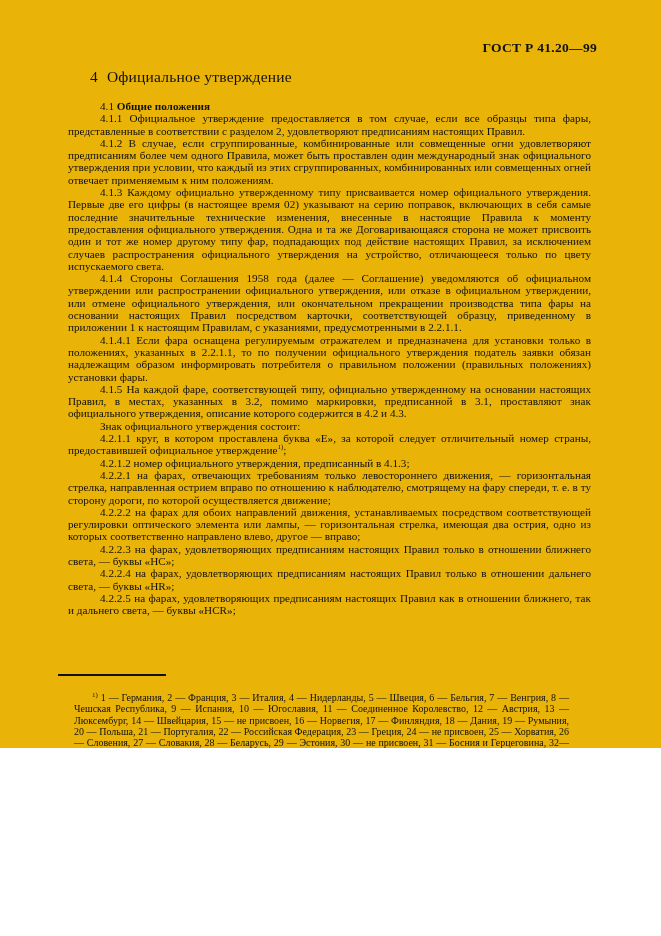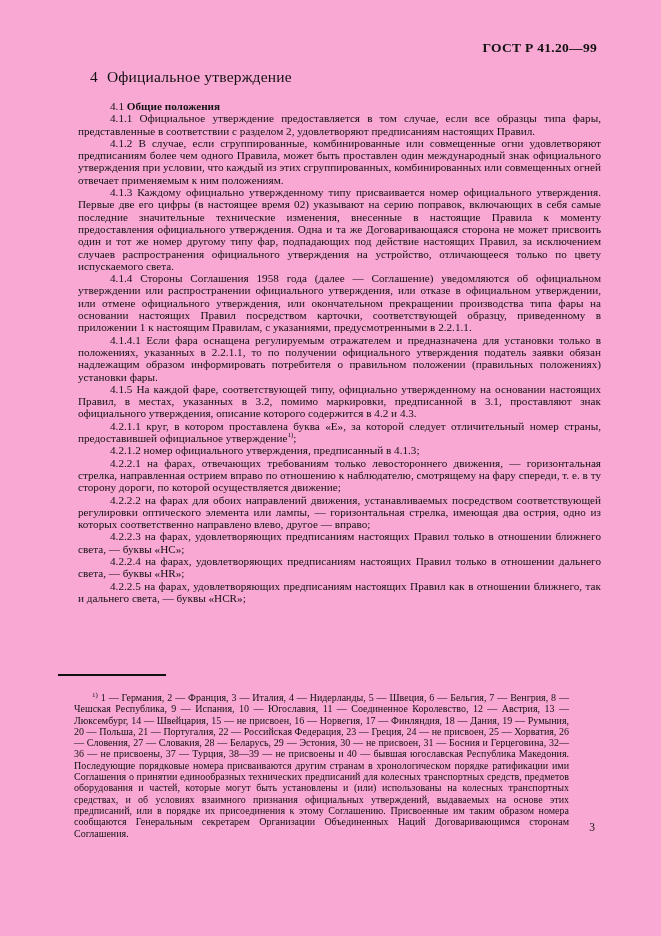--- a/index.html
+++ b/index.html
@@ -3,22 +3,22 @@
 <meta charset="utf-8">
 <style>
   html, body {
     margin: 0;
     padding: 0;
     background: #ffffff;
   }
   .page {
     position: relative;
     width: 661px;
-    height: 936px;
-    background: #f9a8d4;
+    height: 748px;
+    background: #eab308;
     color: #111111;
     font-family: "Liberation Serif", serif;
     overflow: hidden;
   }
   .doc-code {
     position: absolute;
     top: 40px;
     left: 62px;
     width: 535px;
     text-align: right;
@@ -40,21 +40,21 @@
   .section-heading .sec-num {
     margin-right: 9px;
   }
   .content {
     position: absolute;
     top: 100px;
     left: 58px;
     width: 527px;
   }
   .document-body {
-    margin-left: 20px;
+    margin-left: 10px;
     width: 523px;
     min-height: 570px;
     font-size: 11.2px;
     line-height: 12.3px;
     text-align: justify;
   }
   .para {
     margin: 0;
     text-indent: 32px;
   }
@@ -102,20 +102,21 @@
 
   <div class="content">
     <div class="document-body">
       <p class="para subhead"><span class="clause-num">4.1</span> <span class="clause-title">Общие положения</span></p>
       <p class="para">4.1.1 Официальное утверждение предоставляется в том случае, если все образцы типа фары, представленные в соответствии с разделом 2, удовлетворяют предписаниям настоящих Правил.</p>
       <p class="para">4.1.2 В случае, если сгруппированные, комбинированные или совмещенные огни удовлетворяют предписаниям более чем одного Правила, может быть проставлен один международный знак официального утверждения при условии, что каждый из этих сгруппированных, комбинированных или совмещенных огней отвечает применяемым к ним положениям.</p>
       <p class="para">4.1.3 Каждому официально утвержденному типу присваивается номер официального утверждения. Первые две его цифры (в настоящее время 02) указывают на серию поправок, включающих в себя самые последние значительные технические изменения, внесенные в настоящие Правила к моменту предоставления официального утверждения. Одна и та же Договаривающаяся сторона не может присвоить один и тот же номер другому типу фар, подпадающих под действие настоящих Правил, за исключением случаев распространения официального утверждения на устройство, отличающееся только по цвету испускаемого света.</p>
       <p class="para">4.1.4 Стороны Соглашения 1958 года (далее — Соглашение) уведомляются об официальном утверждении или распространении официального утверждения, или отказе в официальном утверждении, или отмене официального утверждения, или окончательном прекращении производства типа фары на основании настоящих Правил посредством карточки, соответствующей образцу, приведенному в приложении 1 к настоящим Правилам, с указаниями, предусмотренными в 2.2.1.1.</p>
       <p class="para">4.1.4.1 Если фара оснащена регулируемым отражателем и предназначена для установки только в положениях, указанных в 2.2.1.1, то по получении официального утверждения податель заявки обязан надлежащим образом информировать потребителя о правильном положении (правильных положениях) установки фары.</p>
       <p class="para">4.1.5 На каждой фаре, соответствующей типу, официально утвержденному на основании настоящих Правил, в местах, указанных в 3.2, помимо маркировки, предписанной в 3.1, проставляют знак официального утверждения, описание которого содержится в 4.2 и 4.3.</p>
+      <p class="para">Знак официального утверждения состоит:</p>
       <p class="para"><span>4.2.1.1 круг, в котором проставлена буква «Е», за которой следует отличительный номер страны, предоставившей официальное утверждение</span><sup class="fn-ref">1)</sup><span>;</span></p>
       <p class="para">4.2.1.2 номер официального утверждения, предписанный в 4.1.3;</p>
       <p class="para">4.2.2.1 на фарах, отвечающих требованиям только левостороннего движения, — горизонтальная стрелка, направленная острием вправо по отношению к наблюдателю, смотрящему на фару спереди, т. е. в ту сторону дороги, по которой осуществляется движение;</p>
       <p class="para">4.2.2.2 на фарах для обоих направлений движения, устанавливаемых посредством соответствующей регулировки оптического элемента или лампы, — горизонтальная стрелка, имеющая два острия, одно из которых соответственно направлено влево, другое — вправо;</p>
       <p class="para">4.2.2.3 на фарах, удовлетворяющих предписаниям настоящих Правил только в отношении ближнего света, — буквы «HC»;</p>
       <p class="para">4.2.2.4 на фарах, удовлетворяющих предписаниям настоящих Правил только в отношении дальнего света, — буквы «HR»;</p>
       <p class="para">4.2.2.5 на фарах, удовлетворяющих предписаниям настоящих Правил как в отношении ближнего, так и дальнего света, — буквы «HCR»;</p>
     </div>
 
     <div class="footnote-area">

